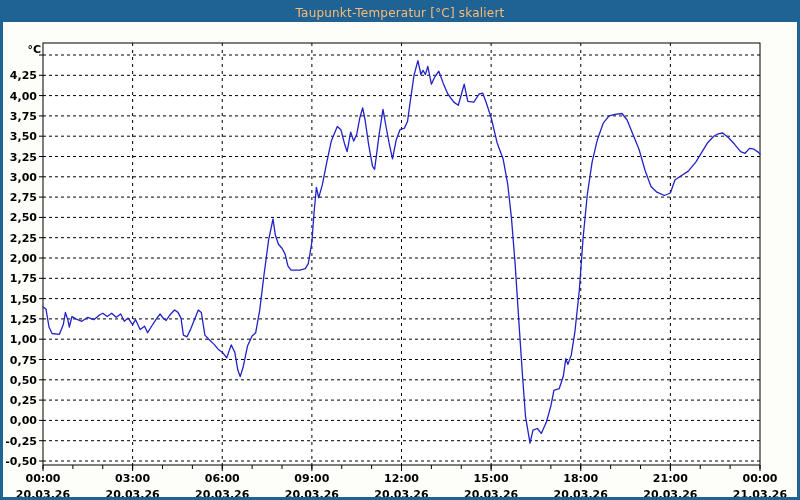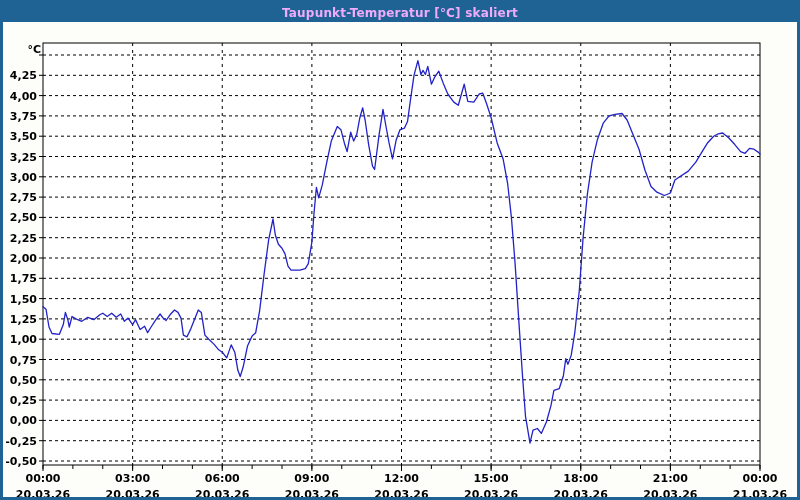--- a/index.html
+++ b/index.html
@@ -11,23 +11,23 @@
     background:#fdfdfa;
     font-family:"DejaVu Sans","Liberation Sans",sans-serif;
     overflow:hidden;
   }
   .titlebar{
     height:19px;
     background:#1e6394;
     display:flex;align-items:center;justify-content:center;
   }
   .titlebar .title{
-    color:#f0abfc;
+    color:#fdba74;
     font-size:12px;
-    font-weight:bold;
+    font-weight:normal;
     letter-spacing:0.2px;
     white-space:nowrap;
   }
   .chart-area{
     position:absolute;
     left:3px;top:22px;
     width:794px;height:475px;
     background:#fdfdfa;
   }
   svg text{

